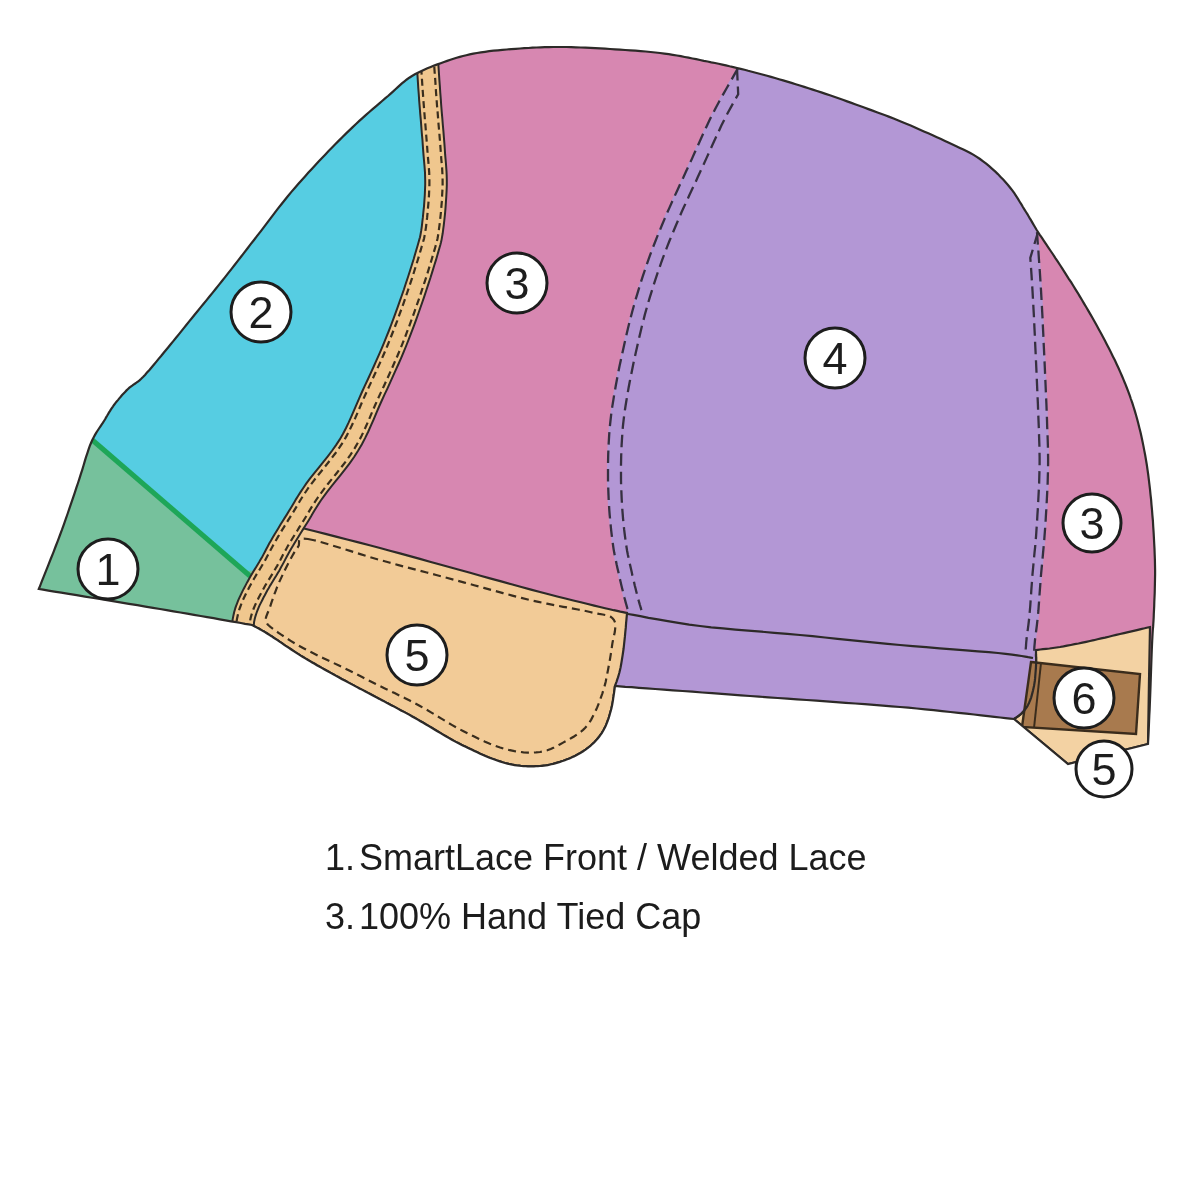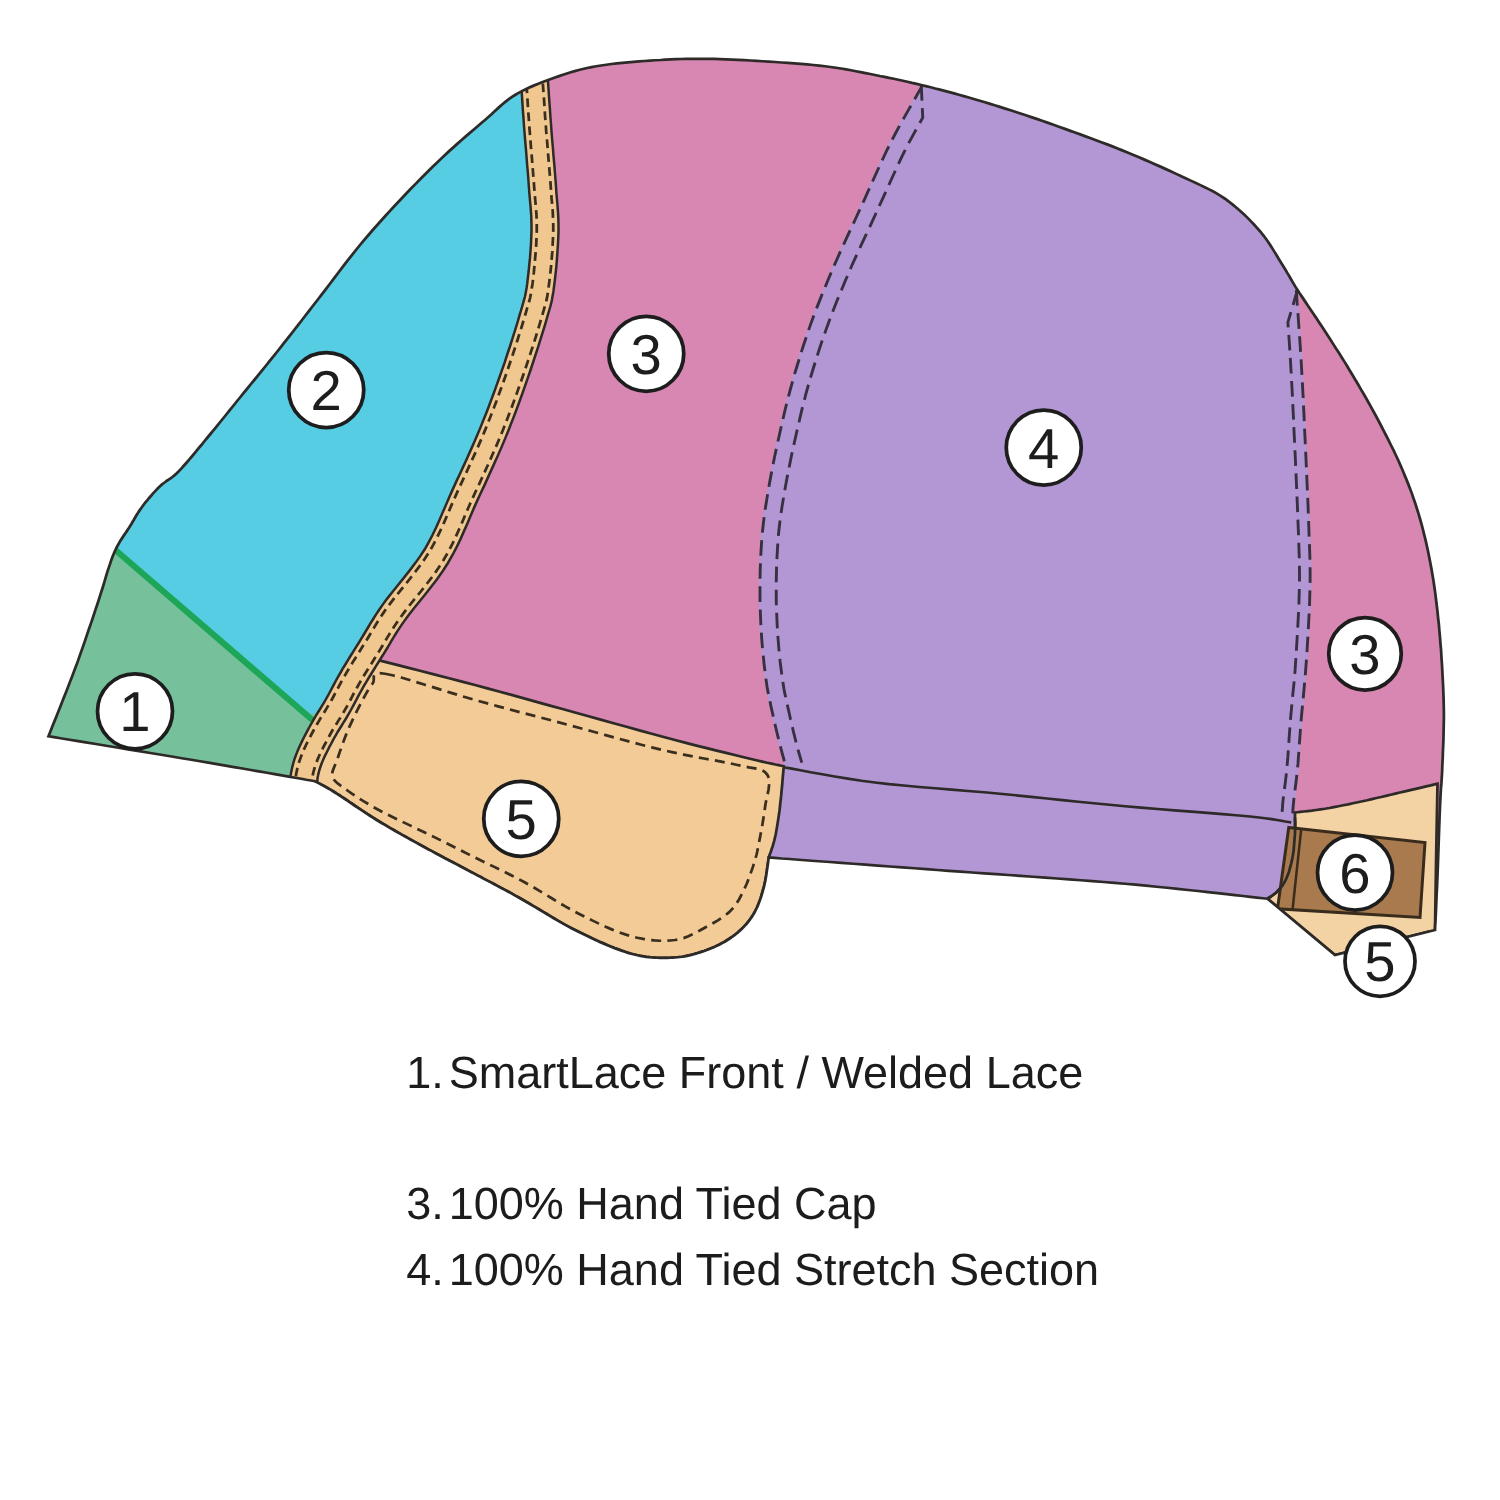--- a/index.html
+++ b/index.html
@@ -49,14 +49,13 @@
 <circle cx="1092" cy="523" r="29" fill="#ffffff" stroke="#1d1d1d" stroke-width="3"></circle>
 <text x="1092" y="539" font-family="Liberation Sans, sans-serif" font-size="45" fill="#1d1d1d" text-anchor="middle">3</text>
 <circle cx="417" cy="655" r="30" fill="#ffffff" stroke="#1d1d1d" stroke-width="3"></circle>
 <text x="417" y="671" font-family="Liberation Sans, sans-serif" font-size="45" fill="#1d1d1d" text-anchor="middle">5</text>
 <circle cx="1084" cy="698" r="30" fill="#ffffff" stroke="#1d1d1d" stroke-width="3"></circle>
 <text x="1084" y="714" font-family="Liberation Sans, sans-serif" font-size="45" fill="#1d1d1d" text-anchor="middle">6</text>
 <circle cx="1104" cy="769" r="28" fill="#ffffff" stroke="#1d1d1d" stroke-width="3"></circle>
 <text x="1104" y="785" font-family="Liberation Sans, sans-serif" font-size="45" fill="#1d1d1d" text-anchor="middle">5</text>
 </svg>
 <div class="ll" style="top:836.0px"><span class="ln">1.</span>SmartLace Front / Welded Lace</div>
-<div class="ll" style="top:941.0px"><span class="ln">3.</span>100% Hand Tied Cap</div>
-<div class="ll" style="top:993.5px"><span class="ln">4.</span>100% Hand Tied Stretch Section</div>
+<div class="ll" style="top:895px"><span class="ln">3.</span>100% Hand Tied Cap</div>
 </div>
 </body></html>

